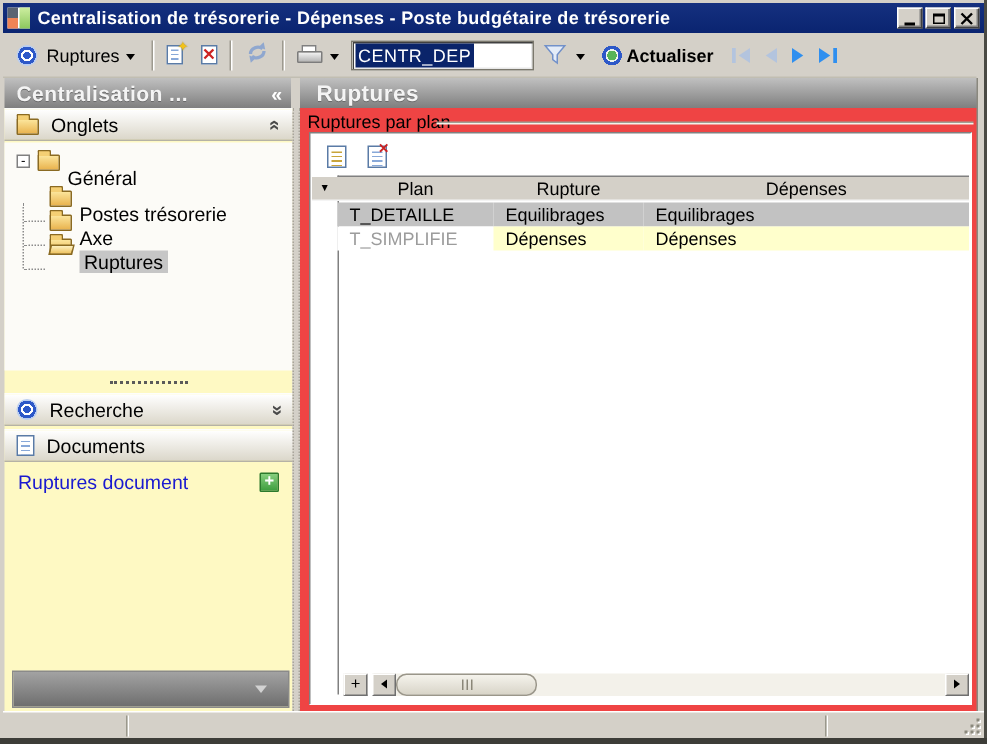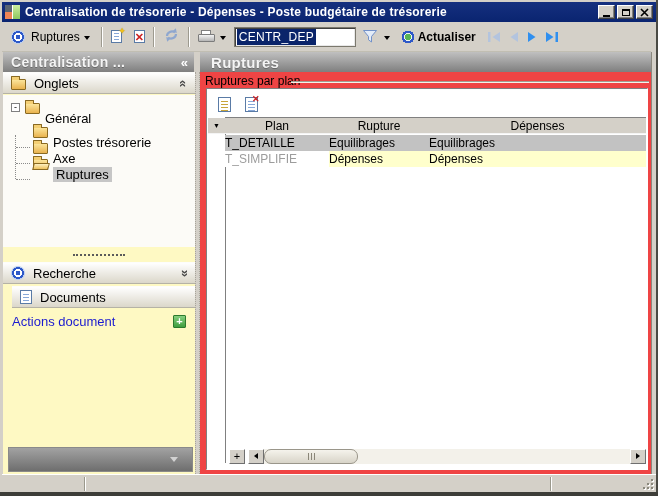--- a/index.html
+++ b/index.html
@@ -99,21 +99,21 @@
     text-align:center; color:#000; flex:none; }
   .guide-v { position:absolute; left:12px; top:40px; width:1px; height:44px; border-left:1px dotted #8b8b8b; }
   .guide-h { position:absolute; width:14px; height:1px; border-top:1px dotted #8b8b8b; left:13px; }
   .tree-label { margin-left:5px; white-space:nowrap;margin-top:22px; }
   .tree-label.selected { background:#c6c6c6; padding:0 3px; }
 
   .splitter-h { position:absolute; left:0; top:178px; width:192px; height:10px; display:flex; justify-content:center; align-items:center; }
   .splitter-h .dots { width:52px; border-top:2px dotted #5a5a5a; }
 
   .bar-recherche { position:absolute; left:0; top:190px; width:192px; }
-  .bar-documents { position:absolute; left:9px; top:214px; width:208px; }
+  .bar-documents { position:absolute; left:0; top:214px; width:208px; }
   .newdoc-row { position:absolute; left:0; top:240px; width:192px; height:18px; display:flex; align-items:center; padding:0 9px; }
   .newdoc-link { color:#1a1ad0; font-size:13px; }
   .btn-plus-green { margin-left:auto; width:13px; height:13px; background:linear-gradient(180deg,#86cf7e,#3f9e3f);
     border:1px solid #2d7a2d; color:#fff; font-weight:bold; font-size:11px; line-height:11px; text-align:center; border-radius:1px; }
 
   .sidebar-darkbar { position:absolute; left:5px; top:375px; width:185px; height:25px;
     background:linear-gradient(180deg,#a2a2a2,#6e6e6e); border:1px solid #8a8a8a; display:flex; align-items:center; }
   .darkbar-arrow { margin-left:auto; margin-right:14px; width:0; height:0;
     border-left:4px solid transparent; border-right:4px solid transparent; border-top:5px solid #d2d2d2; }
 
@@ -135,21 +135,21 @@
   .grid-vline { position:absolute; left:18px; top:28px; width:1px; height:346px; background:#808080; }
 
   .grid-header { position:absolute; left:1px; top:29px; right:1px; height:16px; display:flex;
     background:#d4d0c8; border-bottom:1px solid #f4f4f4; font-size:12px; }
   .gh-sel { width:17px; display:flex; align-items:center; justify-content:center; font-size:7px; color:#000; }
   .gh-cell { display:flex; align-items:center; justify-content:center; }
   .col-plan { width:104px; } .col-rupt { width:100px; } .col-lib { flex:1; }
 
   .grid-row { position:absolute; left:1px; right:1px; height:16px; display:flex; font-size:12px; }
   .gr-sel { width:17px; background:#fff; }
-  .gr-cell { display:flex; align-items:center; padding-left:0; white-space:nowrap; overflow:hidden; }
+  .gr-cell { display:flex; align-items:center; padding-left:8px; white-space:nowrap; overflow:hidden; }
   .row-0 { top:46px; } .row-0 .gr-cell { background:#c2c2c2; }
   .row-1 { top:62px; }
   .row-1 .cell-plan { background:#fff; color:#9c9c9c; }
   .row-1 .cell-rupt, .row-1 .cell-lib { background:#ffffcc; }
 
   .grid-bottom { position:absolute; left:1px; right:1px; top:359px; height:16px; display:flex; align-items:center; }
   .btn-add-row { width:16px; height:15px; margin-left:21px; background:#d4d0c8; border:1px solid;
     border-color:#fff #6f6f6f #6f6f6f #fff; font-size:11px; line-height:12px; text-align:center; }
   .hscroll { margin-left:3px; width:398px; height:15px; background:#f3f1ea; display:flex; align-items:center; position:relative; }
   .sb-btn { width:16px; height:15px; background:#d4d0c8; border:1px solid; border-color:#fff #6f6f6f #6f6f6f #fff;
@@ -329,21 +329,21 @@
 
     <div class="task-bar bar-documents">
       <span class="icon-page">
           <span class="lines"></span>
         </span>
       <span class="lbl">Documents</span>
       <span class="chev up">«</span>
     </div>
 
     <div class="newdoc-row">
-      <span class="newdoc-link">Actions document</span>
+      <span class="newdoc-link">Ruptures document</span>
       <span class="btn-plus-green">+</span>
     </div>
 
     <div class="sidebar-darkbar">
       <span class="darkbar-arrow"></span>
     </div>
   </div>
 
   <div class="splitter-v"></div>
 

